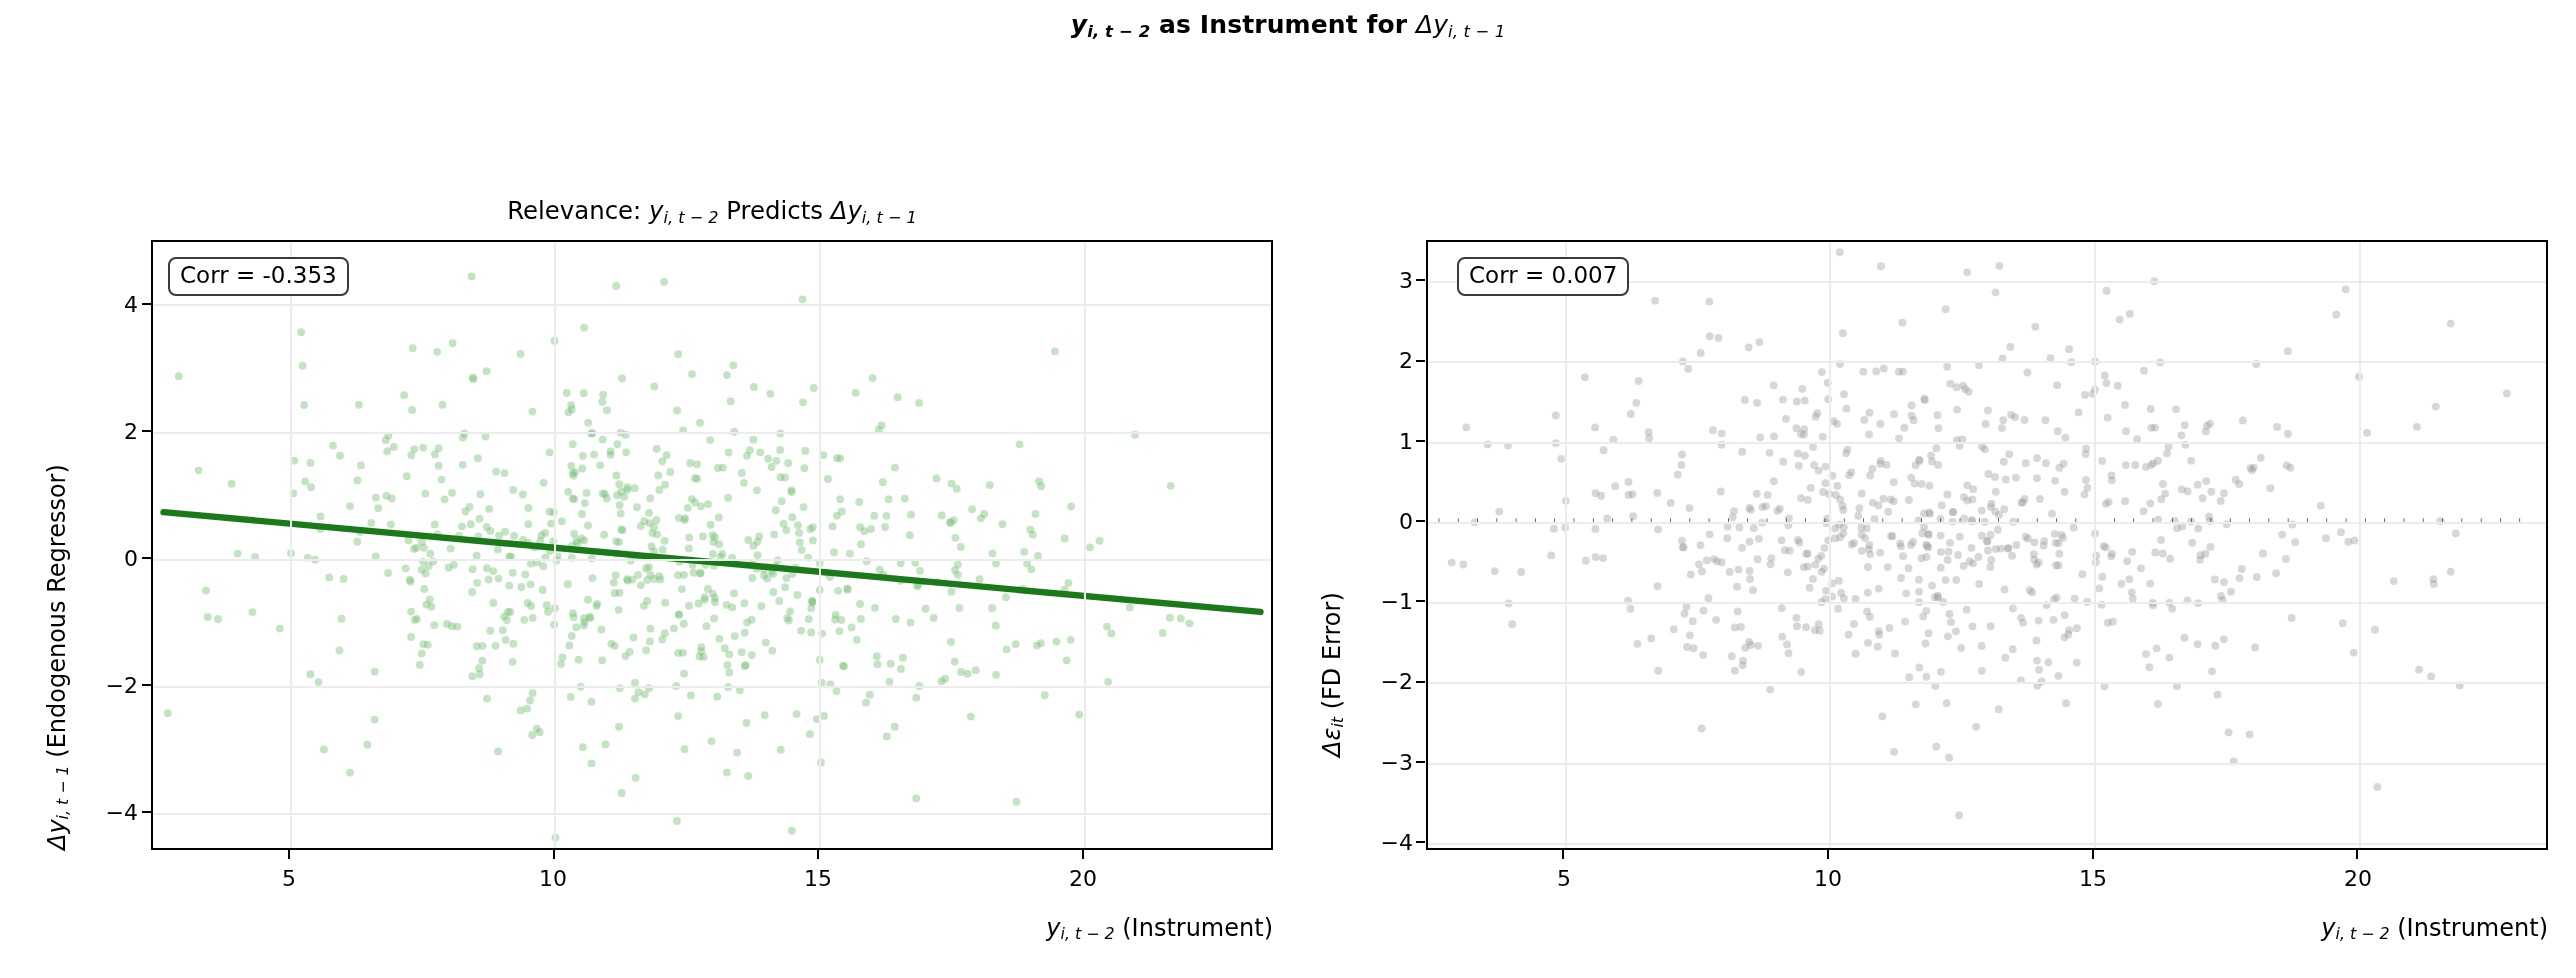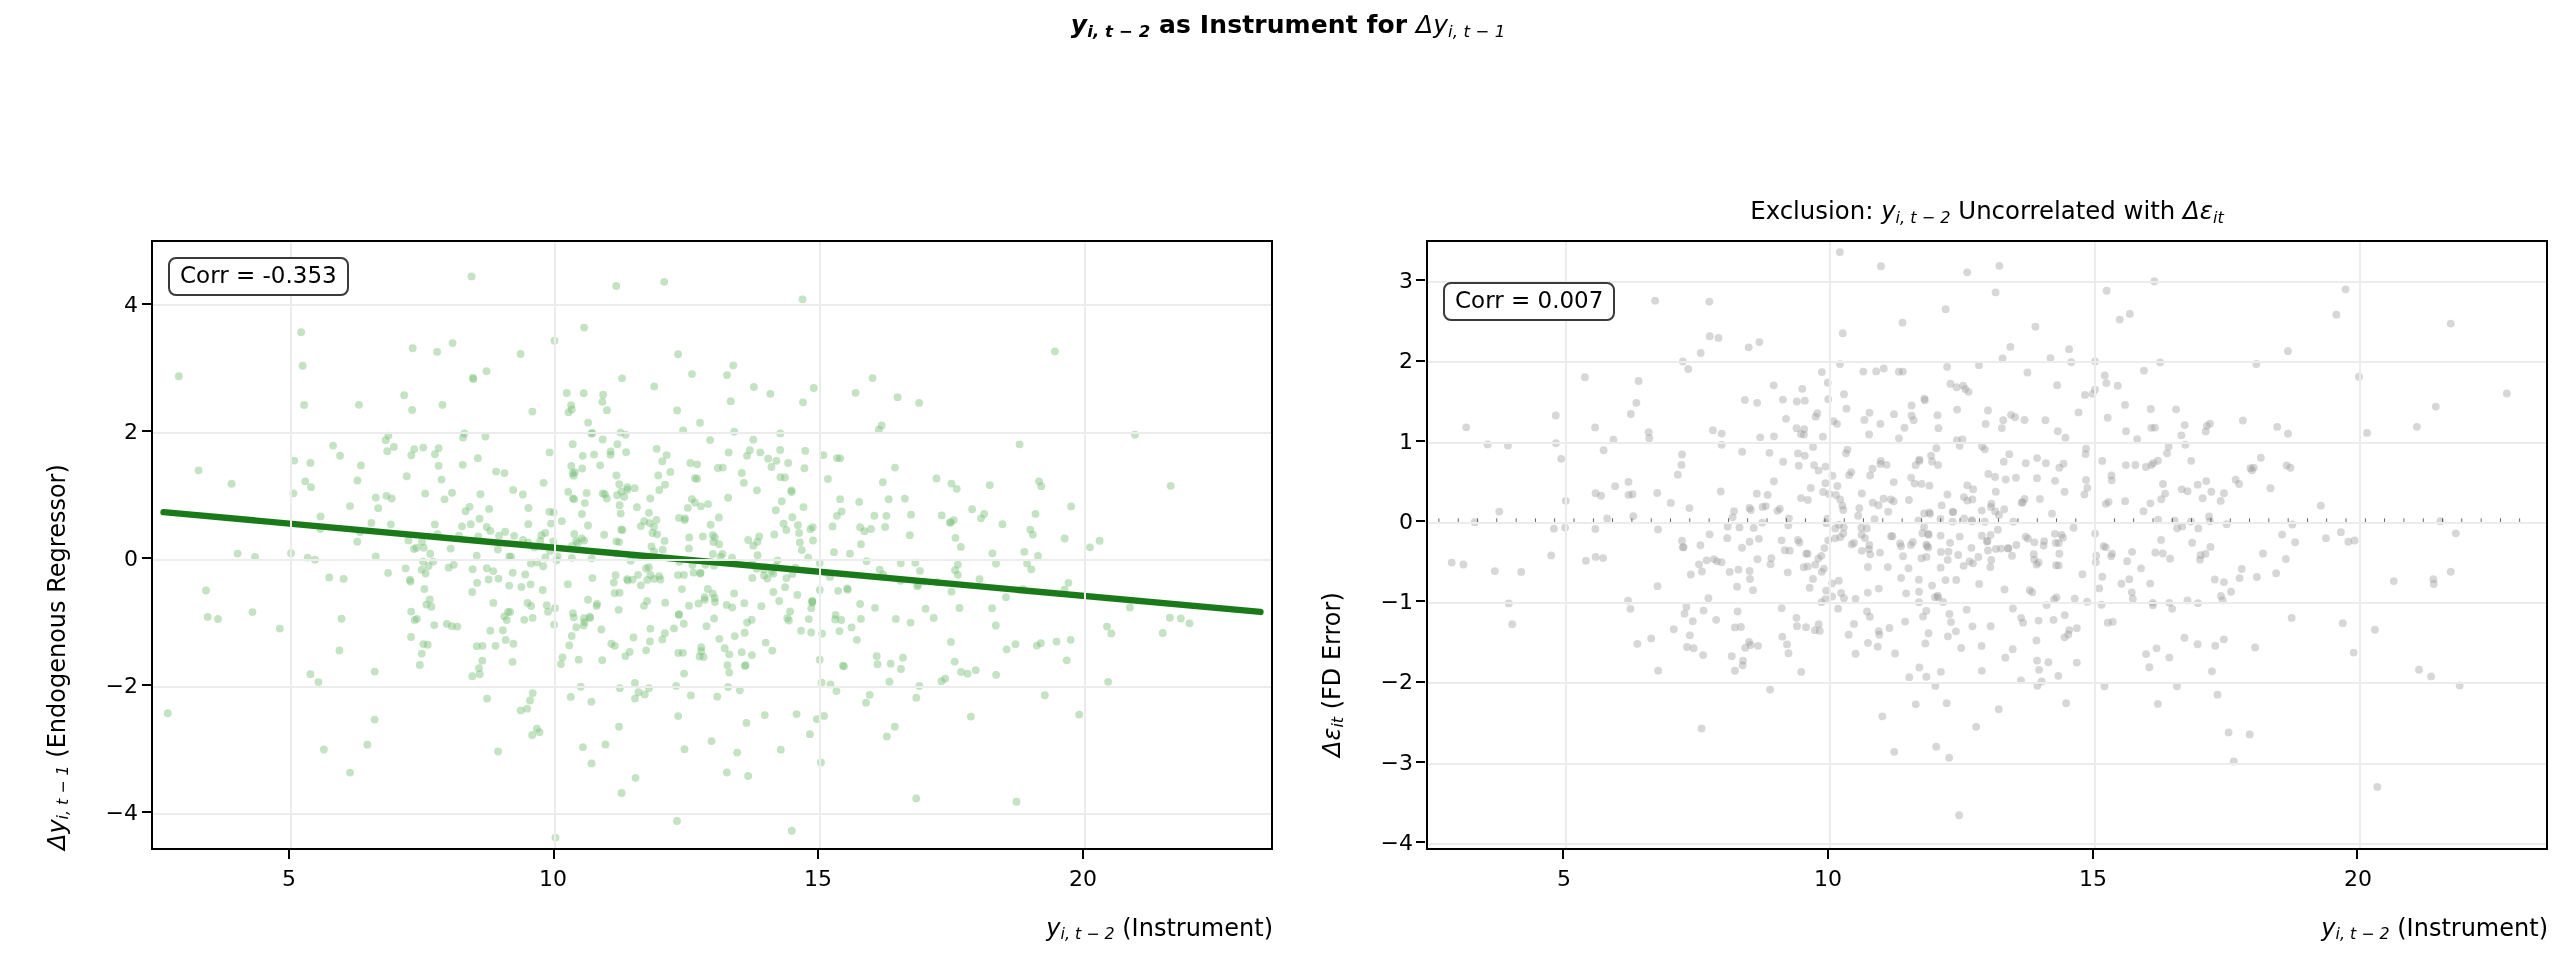--- a/index.html
+++ b/index.html
@@ -114,20 +114,23 @@
 <body>
 
 <div class="figure">
 
   <div class="suptitle">
     <span class="mathit">y</span><sub class="mathit">i, t − 2</sub><span> as Instrument for </span><span class="mathit" style="font-weight:normal">Δy</span><sub class="mathit" style="font-weight:normal">i, t − 1</sub>
   </div>
 
   <div class="panel" id="panel-left" style="left:151px; top:240px; width:1122px; height:610px;">
 
+    <div class="panel-title">
+      <span>Relevance: </span><span class="mathit">y</span><sub class="mathit">i, t − 2</sub><span> Predicts </span><span class="mathit">Δy</span><sub class="mathit">i, t − 1</sub>
+    </div>
 
     <div class="axes" id="axes-left" style="width:1122px; height:610px;">
       <svg class="scatter-svg" id="svg-left" viewBox="0 0 1564 850" preserveAspectRatio="none">
           <circle cx="1041.64" cy="217.64" r="5.5" fill="#79c279" fill-opacity="0.45"></circle>
           <circle cx="413.54" cy="456.82" r="5.5" fill="#79c279" fill-opacity="0.45"></circle>
           <circle cx="1024.15" cy="399.71" r="5.5" fill="#79c279" fill-opacity="0.45"></circle>
           <circle cx="1009.03" cy="383.92" r="5.5" fill="#79c279" fill-opacity="0.45"></circle>
           <circle cx="783.03" cy="411.30" r="5.5" fill="#79c279" fill-opacity="0.45"></circle>
           <circle cx="884.12" cy="484.15" r="5.5" fill="#79c279" fill-opacity="0.45"></circle>
           <circle cx="585.14" cy="314.21" r="5.5" fill="#79c279" fill-opacity="0.45"></circle>
@@ -852,23 +855,20 @@
       <div class="ticklabel ticklabel-x" style="left: 932px; top: 626px;">20</div>
       <div class="ticklabel ticklabel-y" style="left: -55px; width: 42px; top: 64px;">4</div>
       <div class="ticklabel ticklabel-y" style="left: -55px; width: 42px; top: 191px;">2</div>
       <div class="ticklabel ticklabel-y" style="left: -55px; width: 42px; top: 318px;">0</div>
       <div class="ticklabel ticklabel-y" style="left: -55px; width: 42px; top: 445px;">−2</div>
       <div class="ticklabel ticklabel-y" style="left: -55px; width: 42px; top: 572px;">−4</div>
     </div>
 
   <div class="panel" id="panel-right" style="left:1426px; top:240px; width:1122px; height:610px;">
 
-    <div class="panel-title">
-      <span>Exclusion: </span><span class="mathit">y</span><sub class="mathit">i, t − 2</sub><span> Uncorrelated with </span><span class="mathit">Δε</span><sub class="mathit">it</sub>
-    </div>
 
     <div class="axes" id="axes-right" style="width:1122px; height:610px;">
       <svg class="scatter-svg" id="svg-right" viewBox="0 0 1564 850" preserveAspectRatio="none">
           <circle cx="559.23" cy="197.47" r="5.5" fill="#9a9a9a" fill-opacity="0.4"></circle>
           <circle cx="1208.19" cy="527.25" r="5.5" fill="#9a9a9a" fill-opacity="0.4"></circle>
           <circle cx="622.20" cy="365.57" r="5.5" fill="#9a9a9a" fill-opacity="0.4"></circle>
           <circle cx="1117.19" cy="395.94" r="5.5" fill="#9a9a9a" fill-opacity="0.4"></circle>
           <circle cx="576.34" cy="171.21" r="5.5" fill="#9a9a9a" fill-opacity="0.4"></circle>
           <circle cx="1129.84" cy="333.46" r="5.5" fill="#9a9a9a" fill-opacity="0.4"></circle>
           <circle cx="637.52" cy="177.35" r="5.5" fill="#9a9a9a" fill-opacity="0.4"></circle>
@@ -1574,21 +1574,21 @@
         <div class="grid-line grid-h" style="top: 39px;"></div>
         <div class="grid-line grid-h" style="top: 119px;"></div>
         <div class="grid-line grid-h" style="top: 200px;"></div>
         <div class="grid-line grid-h" style="top: 280px;"></div>
         <div class="grid-line grid-h" style="top: 360px;"></div>
         <div class="grid-line grid-h" style="top: 440px;"></div>
         <div class="grid-line grid-h" style="top: 521px;"></div>
         <div class="grid-line grid-h" style="top: 601px;"></div>
       </div>
 
-    <div class="annot-box" style="left:17px; top:17px;margin-top:25px;">Corr = 0.007</div>
+    <div class="annot-box" style="left:31px; top:17px;">Corr = 0.007</div>
 
     <div class="axis-label-x" style="top:674px;">
       <span class="mathit">y</span><sub class="mathit">i, t − 2</sub><span> (Instrument)</span>
     </div>
 
     <div class="axis-label-y" style="left:-108px; top:517px;">
       <span class="mathit">Δε</span><sub class="mathit">it</sub><span> (FD Error)</span>
     </div>
   <div class="ticklabel ticklabel-x" style="left: 138px; top: 626px;">5</div>
       <div class="ticklabel ticklabel-x" style="left: 402px; top: 626px;">10</div>

